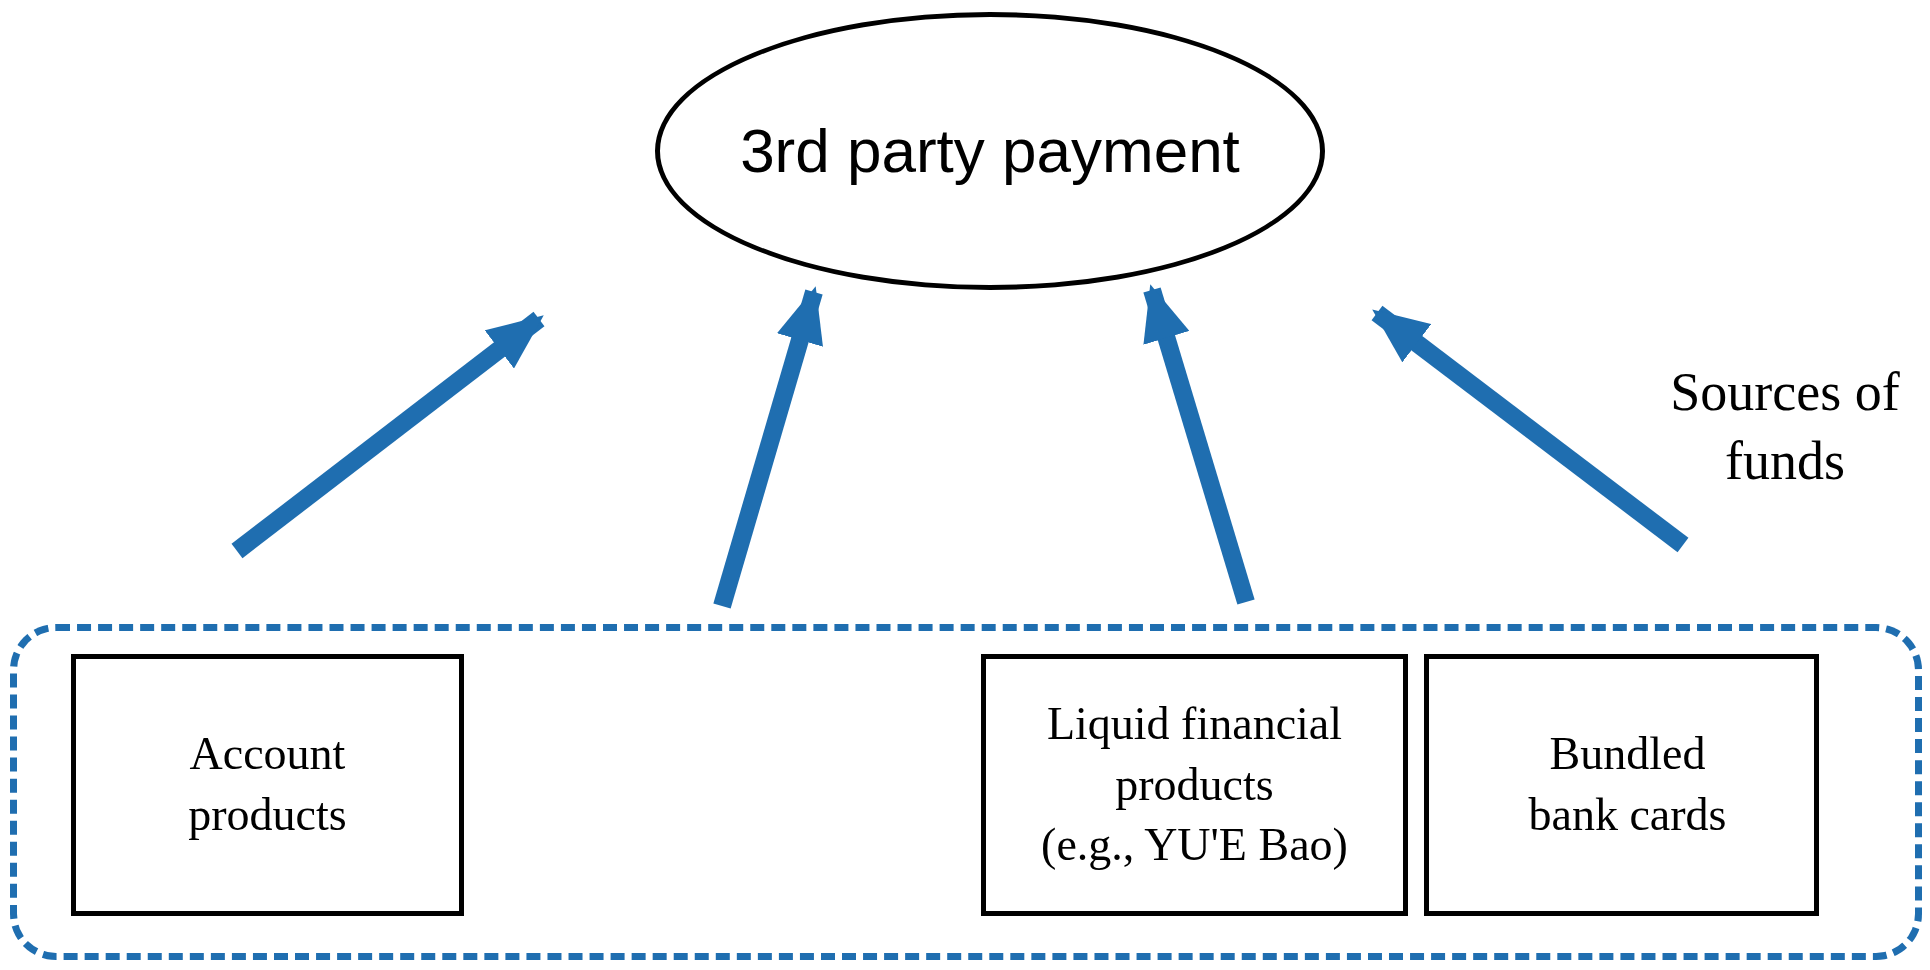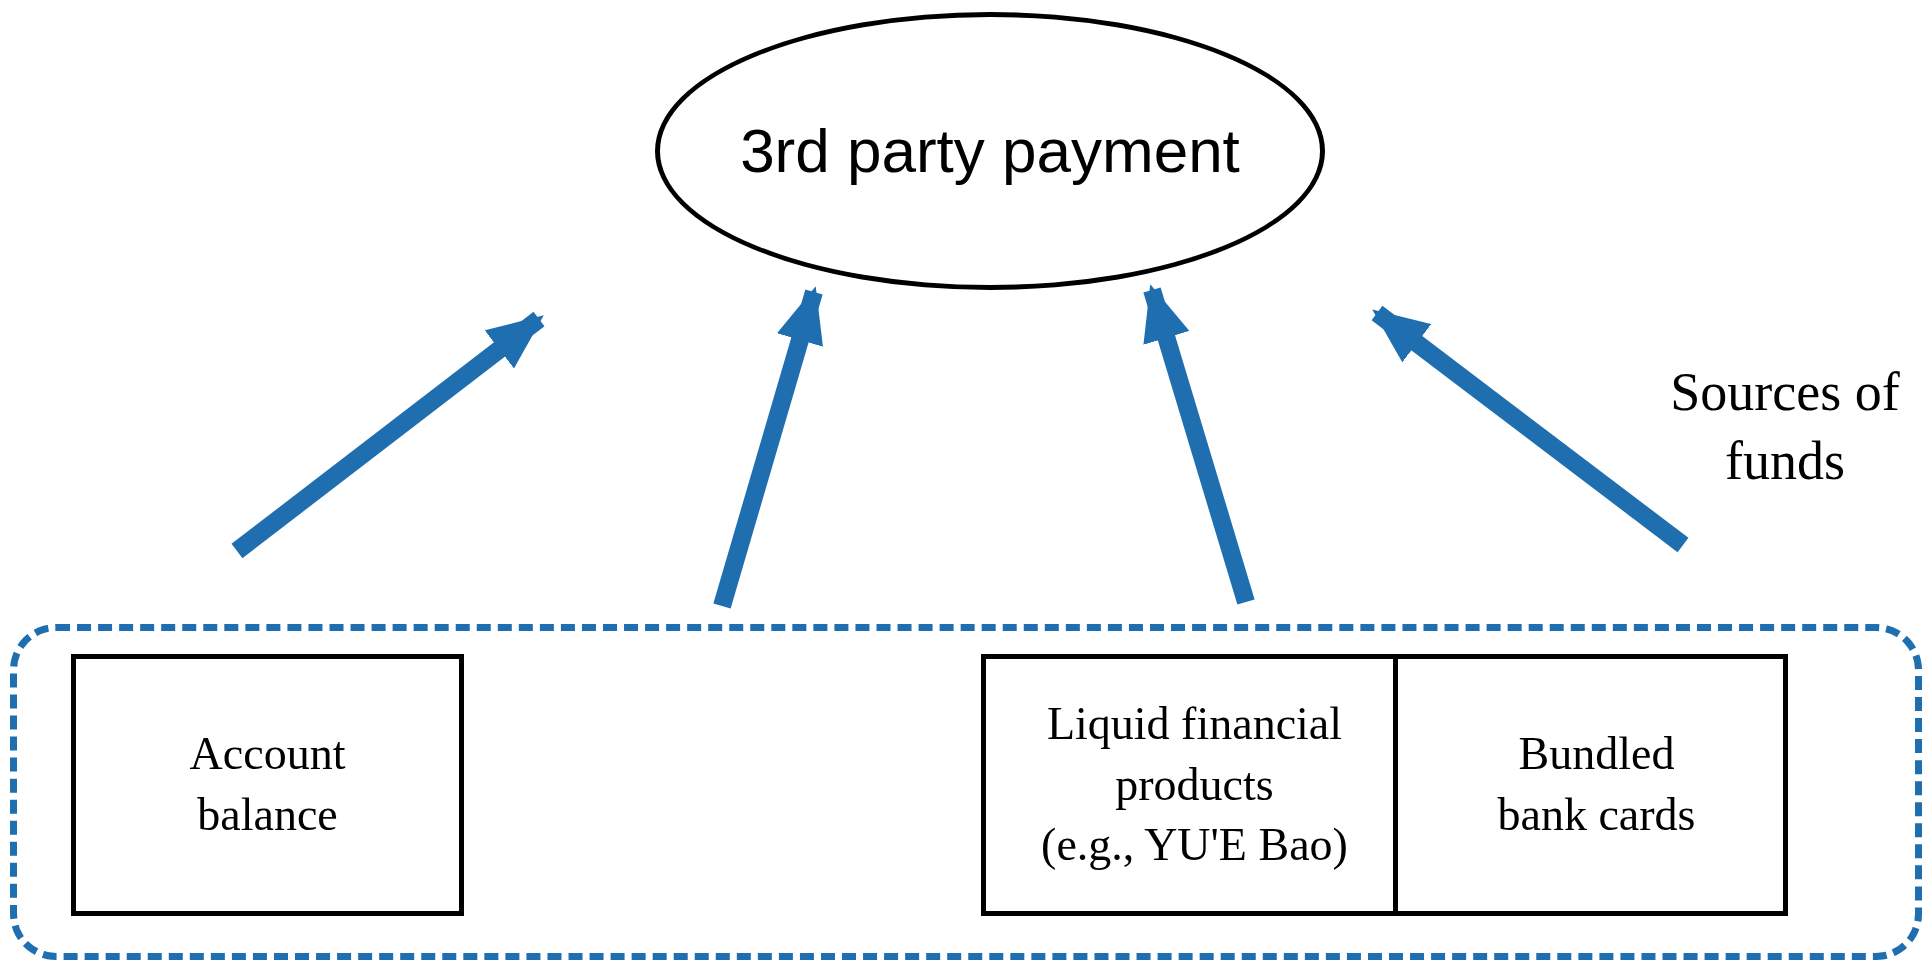--- a/index.html
+++ b/index.html
@@ -80,21 +80,21 @@
     font-size: 46px;
     line-height: 1.32;
     color: var(--ink);
     text-align: center;
     white-space: pre-line;
     padding: 0 8px;
   }
   .box-1 { left: 71px;   width: 393px; }
   .box-2 { left: 509px;  width: 436px; }
   .box-3 { left: 981px;  width: 427px; }
-  .box-4 { left: 1393px; width: 395px; padding-left: 12px; }
+  .box-4 { left: 1424px; width: 395px; padding-left: 12px; }
 </style>
 </head>
 <body>
 
 <div class="canvas">
 
   <div class="ellipse-node">
     <div class="label">3rd party payment</div>
   </div>
 
@@ -110,21 +110,21 @@
     <line x1="1683" y1="545" x2="1377" y2="313" stroke="var(--accent, #1f6eb0)" stroke-width="18" marker-end="url(#arrowhead)"></line>
   </svg>
 
   <div class="side-label">Sources of
 funds</div>
 
   <div class="sources-container"></div>
 
   <div class="source-box box-1">
     <div class="label">Account
-balance</div>
+products</div>
   </div>
 
 
   <div class="source-box box-3">
     <div class="label">Liquid financial
 products
 (e.g., YU'E Bao)</div>
   </div>
 
   <div class="source-box box-4">

